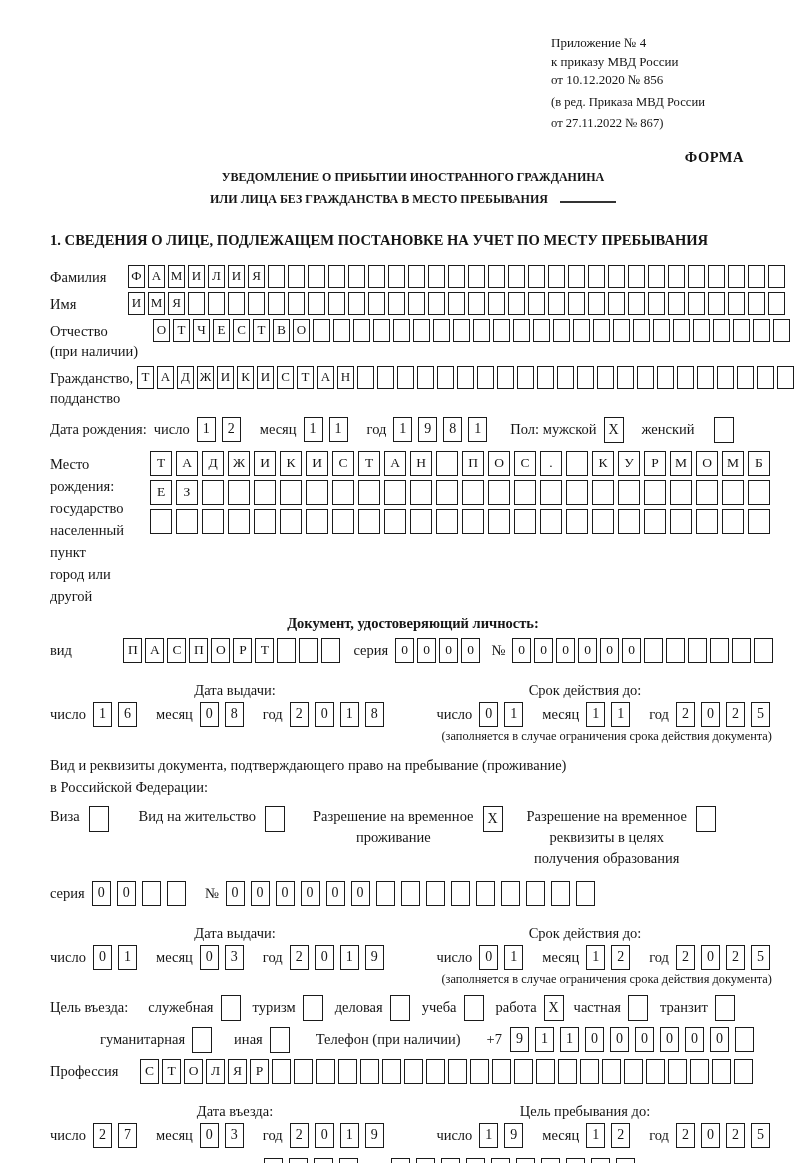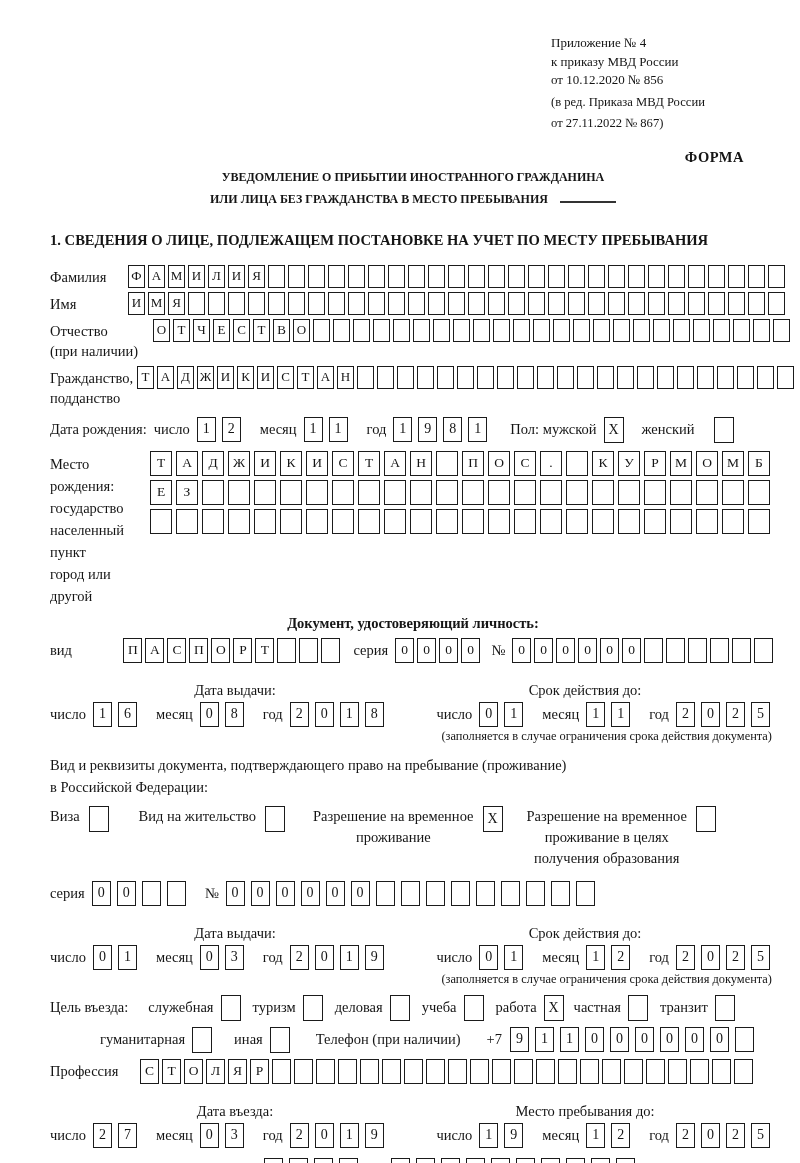--- a/index.html
+++ b/index.html
@@ -489,21 +489,21 @@
         <div>Разрешение на временное</div>
         <div>проживание</div>
       </div>
       <span class="chk">
           <span class="cell">X</span>
         </span>
     </div>
     <div class="opt">
       <div class="opt-lines">
         <div>Разрешение на временное</div>
-        <div>проживание в целях</div>
+        <div>реквизиты в целях</div>
         <div>получения образования</div>
       </div>
       <span class="chk">
           <span class="cell"></span>
         </span>
     </div>
   </div>
 
   <div class="dgroup">
     <span class="dlabel">серия</span>
@@ -683,21 +683,21 @@
         <span class="cell"></span>
         <span class="cell"></span>
         <span class="cell"></span>
         <span class="cell"></span>
         <span class="cell"></span>
       </span>
   </div>
 
   <div class="datetitles">
     <div class="dt-left">Дата въезда:</div>
-    <div class="dt-right">Место пребывания до:</div>
+    <div class="dt-right">Цель пребывания до:</div>
   </div>
   <div class="daterow">
     <div class="dgroup dg-left">
       <span class="dlabel">число</span>
       <span class="dcells">
           <span class="cell">2</span>
           <span class="cell">7</span>
         </span>
       <span class="dlabel">месяц</span>
       <span class="dcells">

